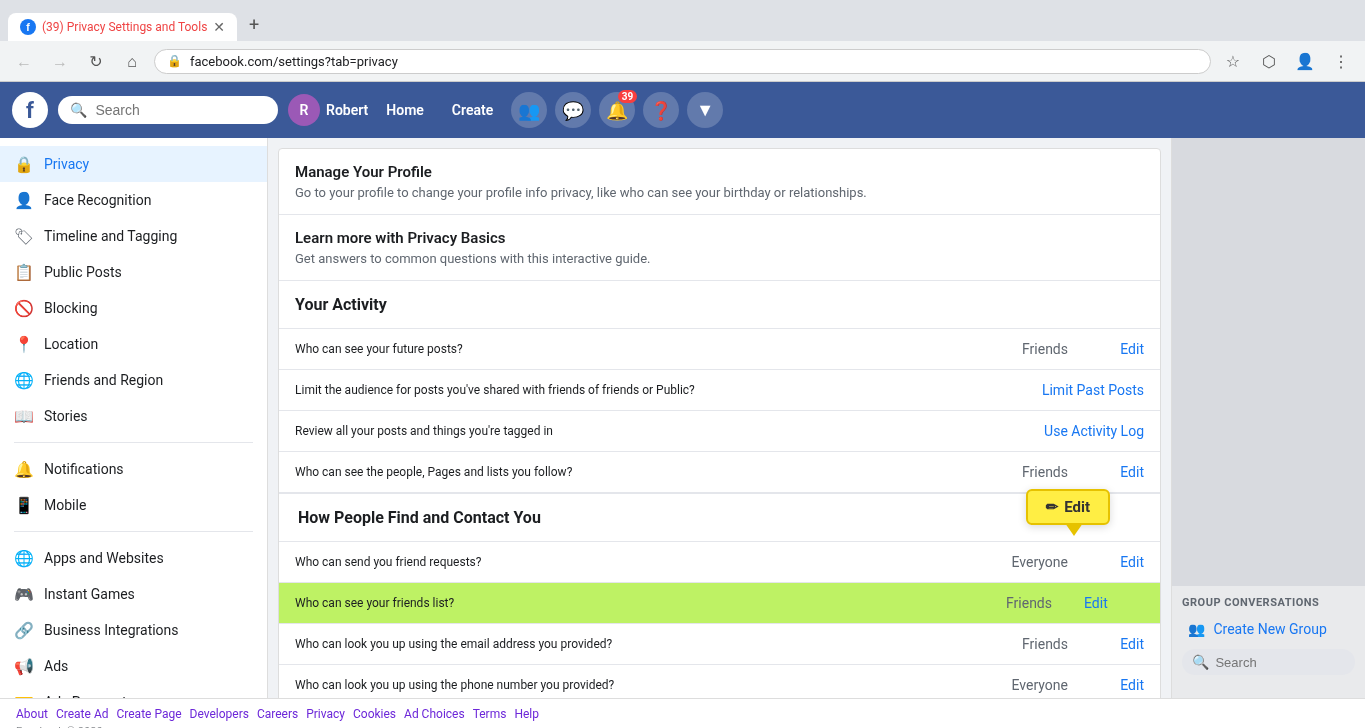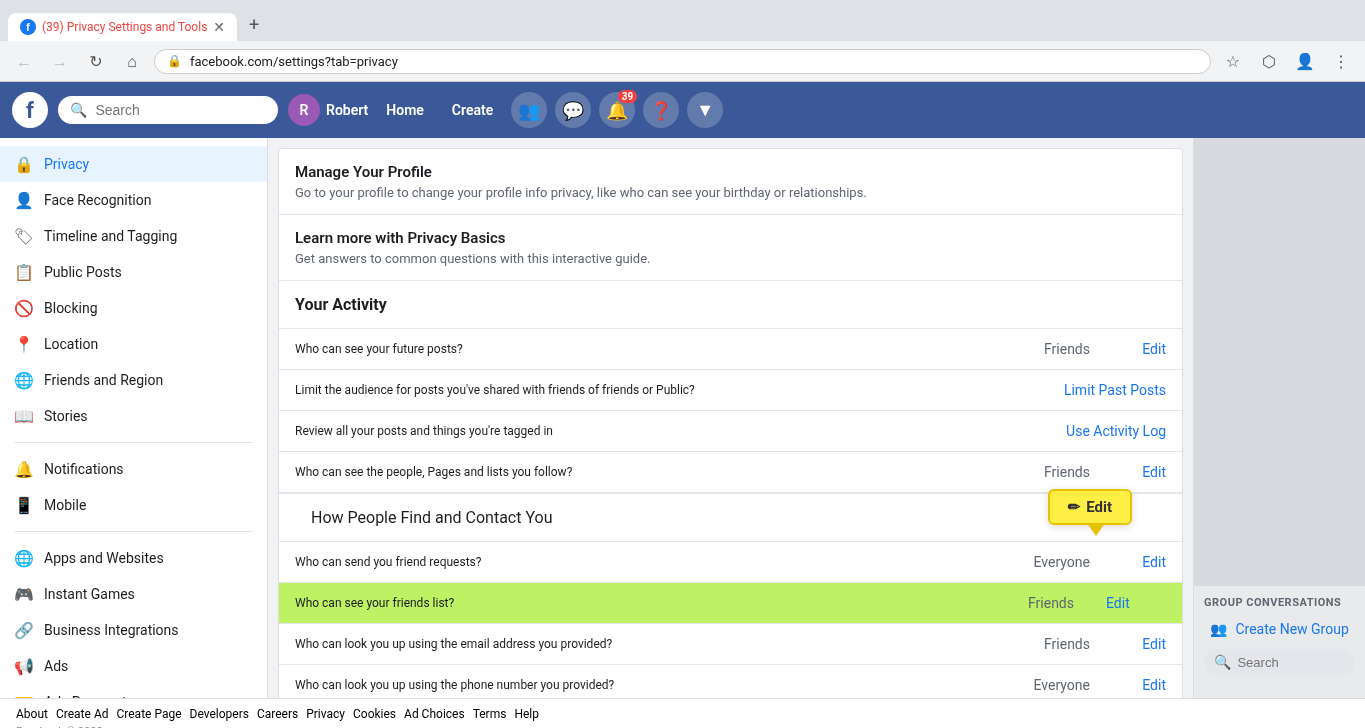--- a/index.html
+++ b/index.html
@@ -55,29 +55,29 @@
     .privacy-row { display: flex; align-items: center; padding: 12px 16px; border-bottom: 1px solid #e4e6eb; }
     .privacy-row:last-child { border-bottom: none; }
     .privacy-row-desc { flex: 1; font-size: 12px; color: #1c1e21; padding-right: 16px; }
     .privacy-row-value { min-width: 100px; color: #606770; font-size: 14px; text-align: right; margin-right: 16px; }
     .privacy-row-action { min-width: 60px; text-align: right; }
     .edit-link { color: #1877f2; cursor: pointer; font-size: 14px; text-decoration: none; }
     .use-activity-log { color: #1877f2; cursor: pointer; font-size: 14px; text-decoration: none; }
     .limit-past-posts { color: #1877f2; cursor: pointer; font-size: 14px; text-decoration: none; }
 
     .your-activity-header { font-size: 16px; font-weight: 700; padding: 14px 16px; border-bottom: 1px solid #e4e6eb; color: #1c1e21; }
-    .how-people-header { font-size: 16px; font-weight: 400; padding: 14px 32px; border-top: 1px solid #e4e6eb; border-bottom: 1px solid #e4e6eb; color: #1c1e21; margin-top: 0; }
+    .how-people-header { font-size: 16px; font-weight: 700; padding: 14px 19px; border-top: 1px solid #e4e6eb; border-bottom: 1px solid #e4e6eb; color: #1c1e21; margin-top: 0; }
     .create-new-group { display: flex; align-items: center; gap: 8px; padding: 6px; cursor: pointer; color: #1877f2; font-size: 14px; }
     .right-search { display: flex; align-items: center; background: #e4e6eb; border-radius: 20px; padding: 5px 10px; gap: 6px; margin-top: 6px; }
     .right-search input { border: none; outline: none; background: transparent; font-size: 13px; width: 100%; }
 
     
     .footer { background: #fff; border-top: 1px solid #ddd; padding: 8px 16px; font-size: 12px; color: #606770; }
     .footer-links { display: flex; flex-wrap: wrap; gap: 8px; margin-bottom: 4px; }
-    .footer-link { color: #000000; cursor: pointer; }
+    .footer-link { color: #6d28d9; cursor: pointer; }
     .footer-copyright { font-size: 11px; color: #8a8d91; }
 
     .content-wrapper { display: flex; flex: 1; overflow: hidden; position: relative; }
   </style>
 </head>
 <body>
 
 <div class="browser-chrome">
 
   <div class="browser-tabs">
@@ -292,21 +292,21 @@
 
       <div style="position:absolute; top:340px; right:50px; background:#ffee44; border: 2.5px solid #e6c200; border-radius:6px; padding: 7px 18px; font-size:15px; font-weight:bold; color:#333; display:flex; align-items:center; gap:6px; z-index:200; box-shadow: 0 2px 8px rgba(0,0,0,0.15);">
         <span>✏</span>
         <span>Edit</span>
         <div style="position:absolute; bottom:-13px; right:25px; width:0; height:0; border-left:9px solid transparent; border-right:9px solid transparent; border-top:13px solid #e6c200;"></div>
       </div>
 
     </div>
   </div>
 
-  <div style="width:172px; background:#e9eaec; flex-shrink:0; overflow:hidden; border-left:1px solid #ddd;">
+  <div style="width:194px; background:#e9eaec; flex-shrink:0; overflow:hidden; border-left:1px solid #ddd;">
     <div style="background:#d8dadf; height:80%; margin-bottom:0;"></div>
     <div style="padding:10px;">
       <div style="font-size:11px; font-weight:700; color:#606770; letter-spacing:0.5px; text-transform:uppercase; margin-bottom:6px;">GROUP CONVERSATIONS</div>
       <div class="create-new-group">
         <span>👥</span>
         <span>Create New Group</span>
       </div>
       <div class="right-search">
         <span>🔍</span>
         <input type="text" placeholder="Search" style="">

